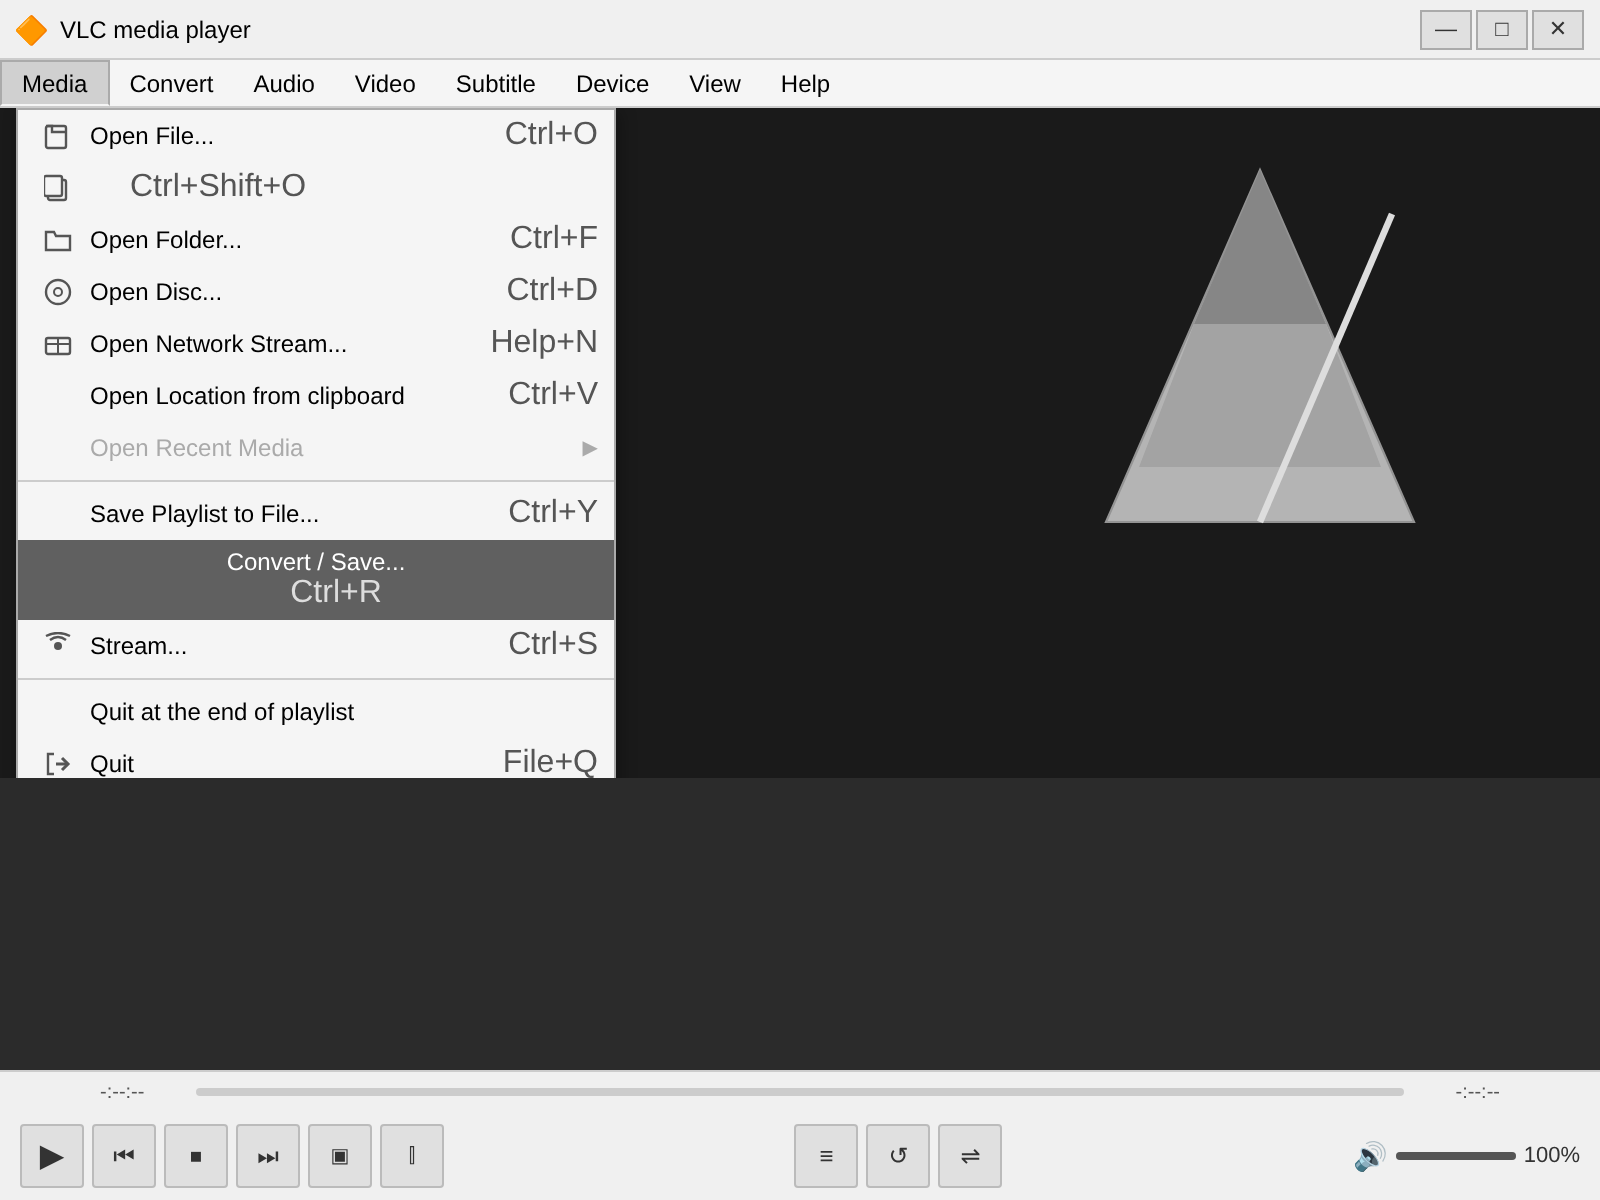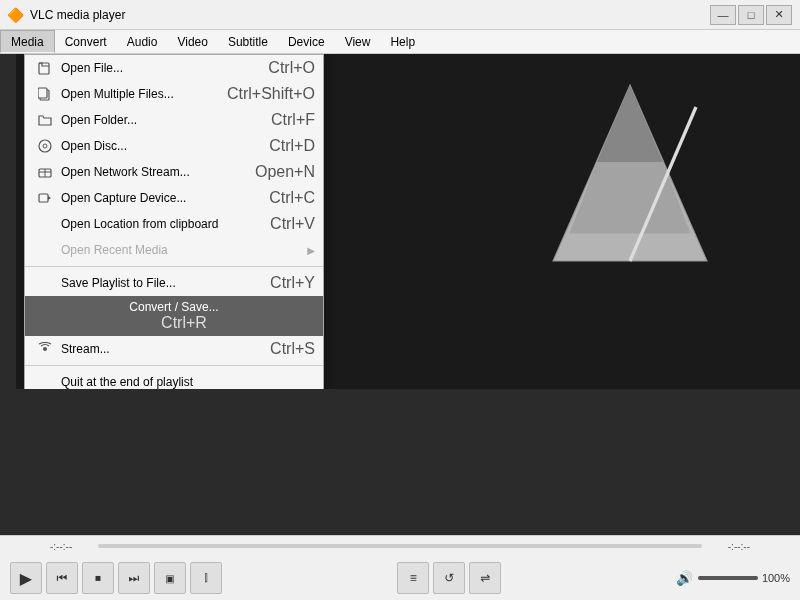--- a/index.html
+++ b/index.html
@@ -255,21 +255,21 @@
   <div class="menu-item active">Media</div>
   <div class="menu-item">Convert</div>
   <div class="menu-item">Audio</div>
   <div class="menu-item">Video</div>
   <div class="menu-item">Subtitle</div>
   <div class="menu-item">Device</div>
   <div class="menu-item">View</div>
   <div class="menu-item">Help</div>
 </div>
 
-<div class="main-area" style="height: 335px; margin-left: 16px;">
+<div class="main-area" style="height: 335px;">
 
   <div class="video-area">
 
     <svg style="position:absolute; right:60px; top:20px; width:220px; height:220px; opacity:0.85;" viewBox="0 0 200 200">
 
       <polygon points="100,10 170,170 30,170" fill="#d0d0d0" stroke="#aaa" stroke-width="1"></polygon>
 
       <polygon points="100,10 130,80 70,80" fill="#999"></polygon>
       <polygon points="70,80 130,80 155,145 45,145" fill="#bbb"></polygon>
 
@@ -290,21 +290,20 @@
       <span class="dropdown-item-shortcut">Ctrl+O</span>
     </div>
 
     <div class="dropdown-item">
       <div class="dropdown-item-icon">
         <svg width="14" height="14" viewBox="0 0 14 14">
             <rect x="2" y="3" width="9" height="10" rx="1" fill="none" stroke="#555" stroke-width="1.2"></rect>
             <rect x="0" y="1" width="9" height="10" rx="1" fill="#f5f5f5" stroke="#555" stroke-width="1.2"></rect>
           </svg>
       </div>
-      <span class="dropdown-item-label">Open Multiple Files...</span>
       <span class="dropdown-item-shortcut">Ctrl+Shift+O</span>
     </div>
 
     <div class="dropdown-item">
       <div class="dropdown-item-icon">
         <svg width="14" height="14" viewBox="0 0 14 14">
             <path d="M1,4 L1,12 L13,12 L13,5 L6,5 L5,3 L1,3 Z" fill="none" stroke="#555" stroke-width="1.2"></path>
           </svg>
       </div>
       <span class="dropdown-item-label">Open Folder...</span>
@@ -324,33 +323,23 @@
 
     <div class="dropdown-item">
       <div class="dropdown-item-icon">
         <svg width="14" height="14" viewBox="0 0 14 14">
             <rect x="1" y="4" width="12" height="8" rx="1" fill="none" stroke="#555" stroke-width="1.2"></rect>
             <line x1="1" y1="7" x2="13" y2="7" stroke="#555" stroke-width="1"></line>
             <line x1="7" y1="4" x2="7" y2="12" stroke="#555" stroke-width="1"></line>
           </svg>
       </div>
       <span class="dropdown-item-label">Open Network Stream...</span>
-      <span class="dropdown-item-shortcut">Open+N</span>
-    </div>
-
-    <div class="dropdown-item">
-      <div class="dropdown-item-icon">
-        <svg width="14" height="14" viewBox="0 0 14 14">
-            <rect x="1" y="3" width="9" height="8" rx="1" fill="none" stroke="#555" stroke-width="1.2"></rect>
-            <polygon points="10,5 13,7 10,9" fill="#555"></polygon>
-          </svg>
-      </div>
-      <span class="dropdown-item-label">Open Capture Device...</span>
-      <span class="dropdown-item-shortcut">Ctrl+C</span>
-    </div>
+      <span class="dropdown-item-shortcut">Help+N</span>
+    </div>
+
 
     <div class="dropdown-item">
       <div class="dropdown-item-icon"></div>
       <span class="dropdown-item-label">Open Location from clipboard</span>
       <span class="dropdown-item-shortcut">Ctrl+V</span>
     </div>
 
     <div class="dropdown-item disabled">
       <div class="dropdown-item-icon"></div>
       <span class="dropdown-item-label">Open Recent Media</span>

